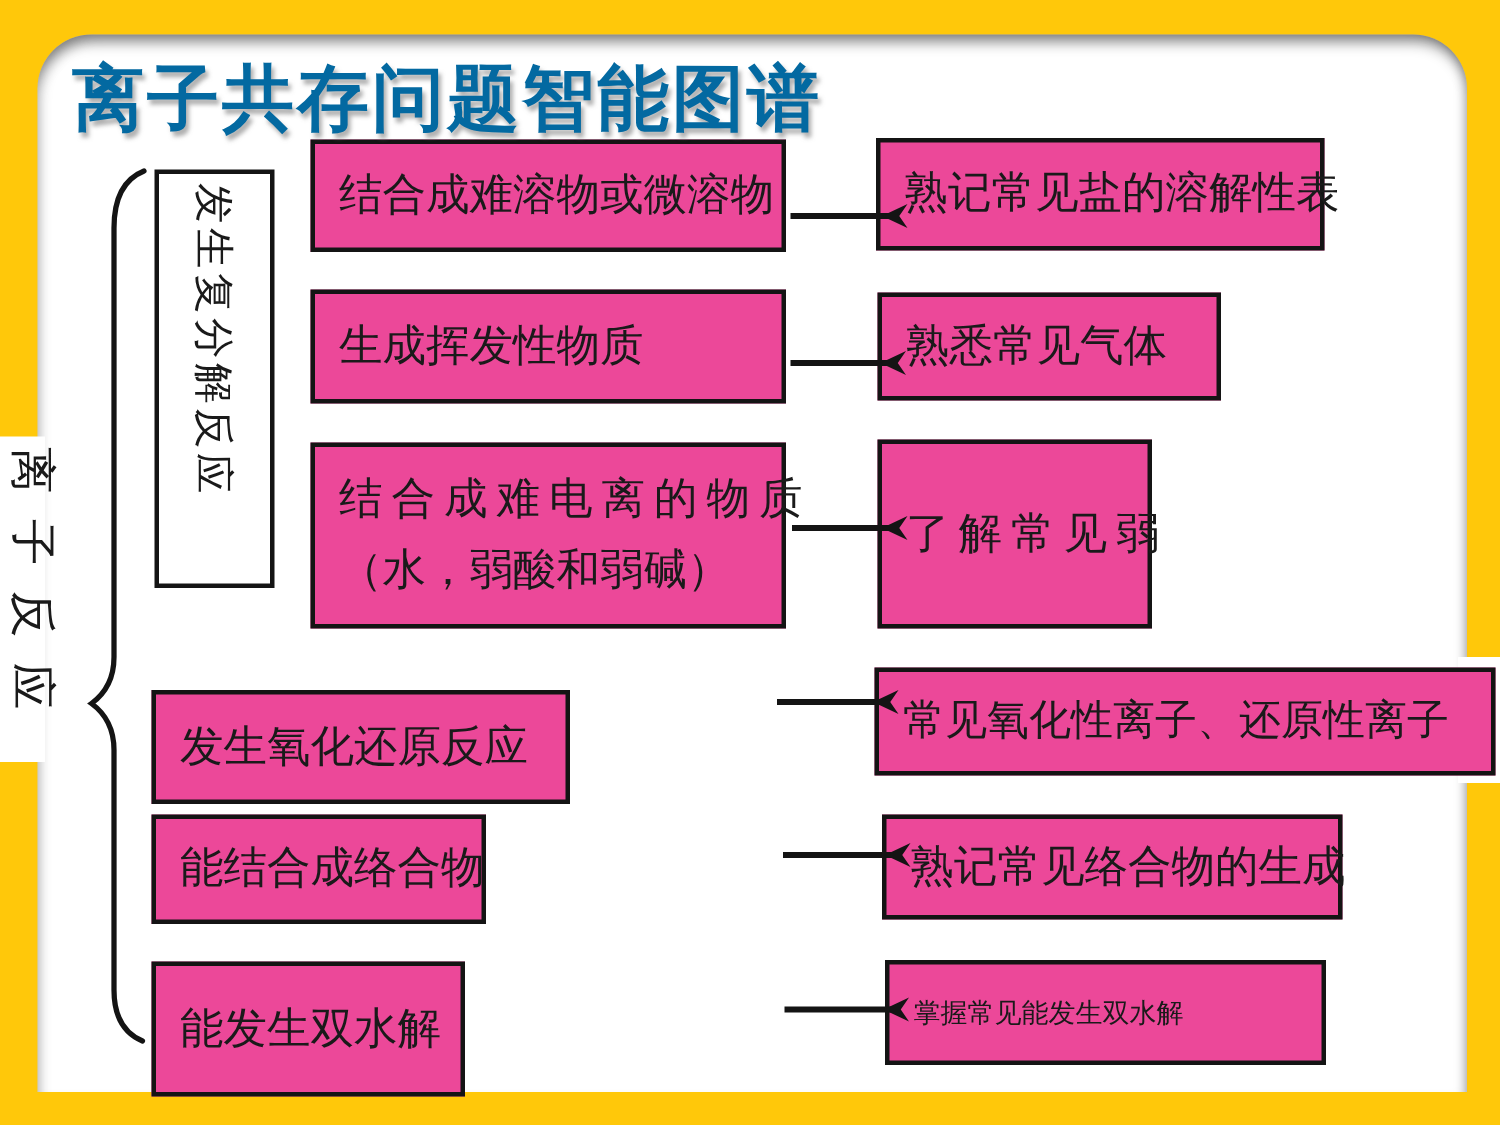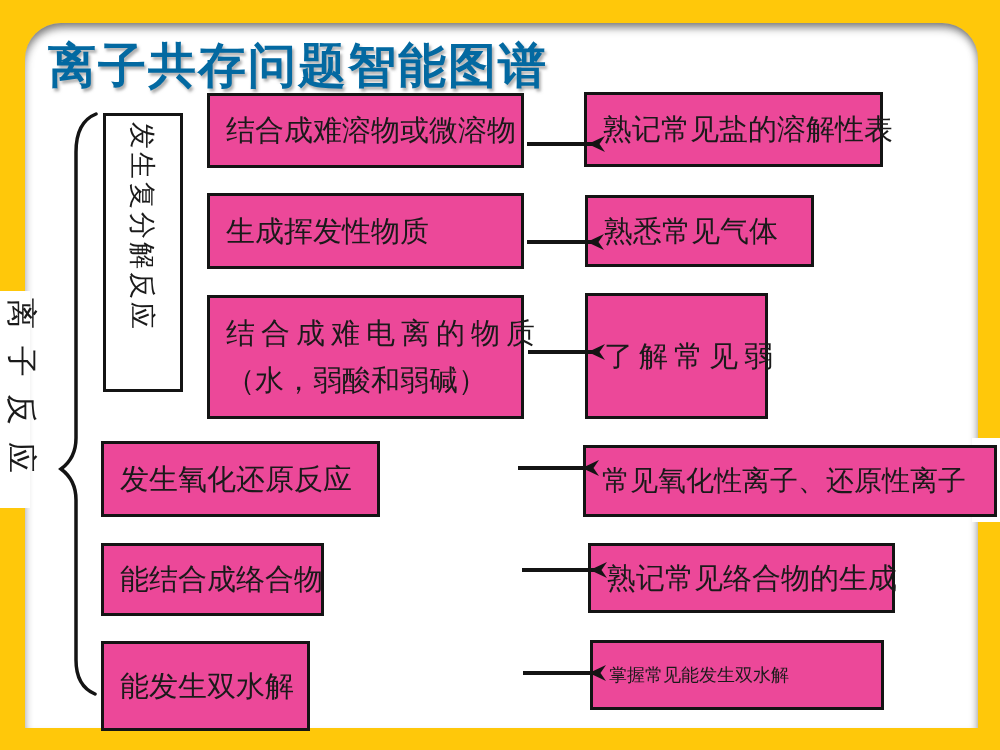--- a/index.html
+++ b/index.html
@@ -101,21 +101,21 @@
 
 <div class="bx" style="left:207px;top:193px;width:317px;height:76px;">
   <span class="line">生成挥发性物质</span>
 </div>
 
 <div class="bx" style="left:207px;top:295px;width:317px;height:124px;">
   <span class="line sp">结合成难电离的物质</span>
   <span class="line gap">（水，弱酸和弱碱）</span>
 </div>
 
-<div class="bx" style="left:101px;top:441px;width:279px;height:76px;">
+<div class="bx" style="left:101px;top:460px;width:279px;height:76px;">
   <span class="line">发生氧化还原反应</span>
 </div>
 
 <div class="bx" style="left:101px;top:543px;width:223px;height:73px;">
   <span class="line">能结合成络合物</span>
 </div>
 
 <div class="bx" style="left:101px;top:641px;width:209px;height:90px;">
   <span class="line">能发生双水解</span>
 </div>

